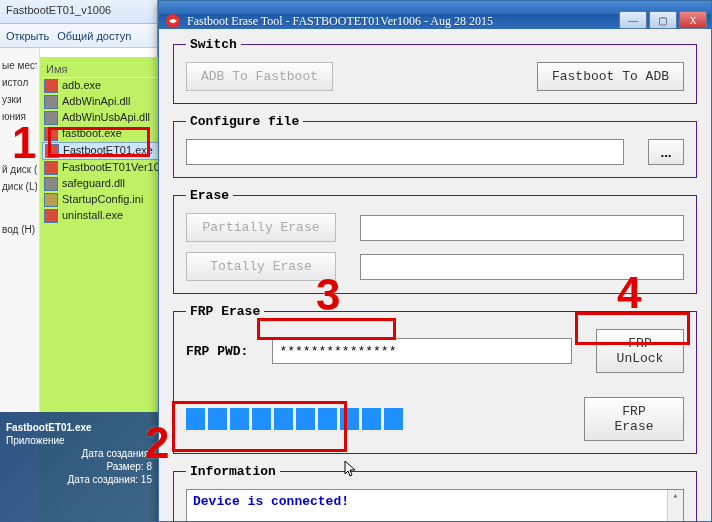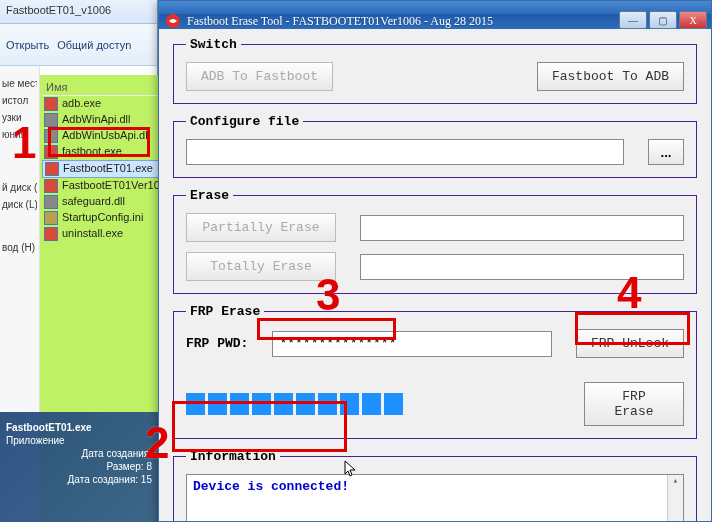--- a/index.html
+++ b/index.html
@@ -24,21 +24,21 @@
   }
   .explorer-titlebar {
     height: 24px;
     background: linear-gradient(to bottom, #e9f1fb, #d7e7fa);
     border-bottom: 1px solid #a8c0e0;
     padding: 4px 6px;
     font-size: 11px;
     color: #333;
   }
   .explorer-toolbar {
-    height: 42px;
+    height: 24px;
     background: linear-gradient(to bottom, #f5f9fe, #e4eef9);
     border-bottom: 1px solid #b8cde6;
     display: flex;
     align-items: center;
     gap: 8px;
     padding: 0 6px;
     font-size: 11px;
     color: #1a3e72;
   }
   .explorer-body {
@@ -328,21 +328,21 @@
         <button class="btn disabled" style="width:150px">Totally Erase</button>
         <input class="text-input" style="">
       </div>
     </fieldset>
 
     <fieldset>
       <legend>FRP Erase</legend>
       <div class="row">
         <span class="label">FRP PWD:</span>
         <input class="text-input" value="***************" style="">
-        <button class="btn" style="width:108px">FRP UnLock</button>
+        <button class="btn" style="width:88px">FRP UnLock</button>
       </div>
       <div class="row" style="justify-content:space-between;align-items:center">
         <div class="progress">
           <div class="seg"></div>
             <div class="seg"></div>
             <div class="seg"></div>
             <div class="seg"></div>
             <div class="seg"></div>
           <div class="seg"></div>
             <div class="seg"></div>

